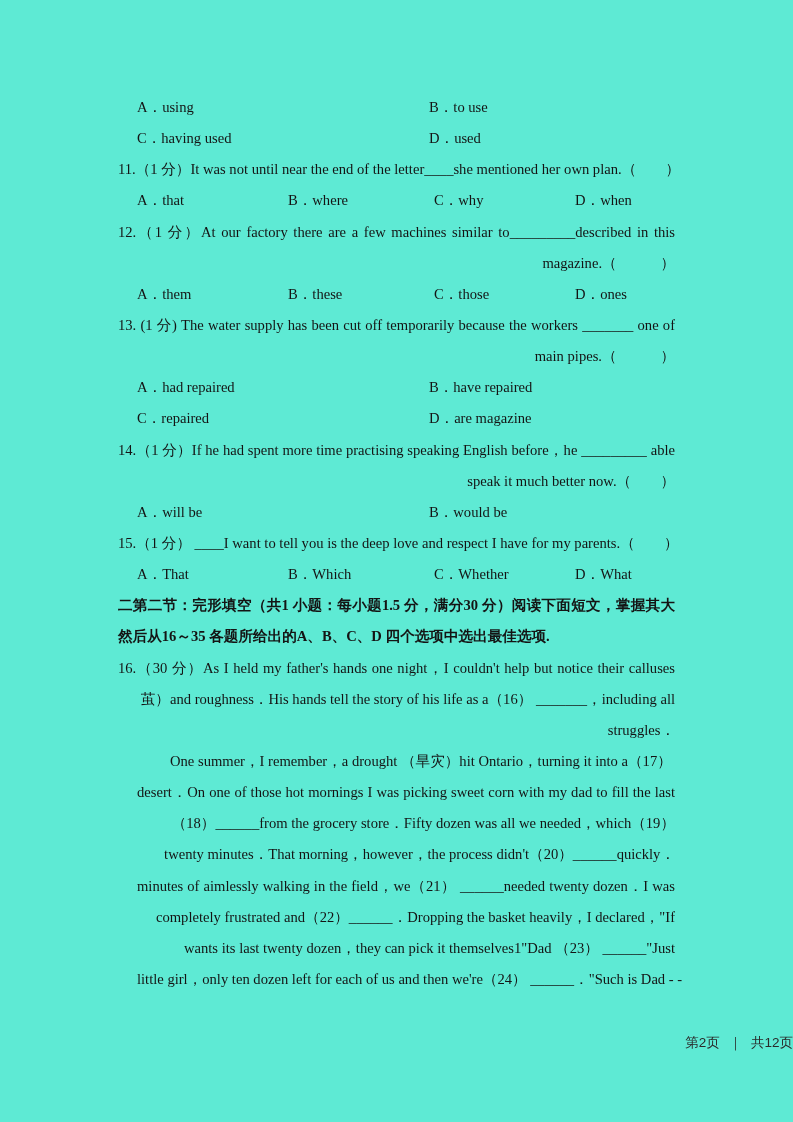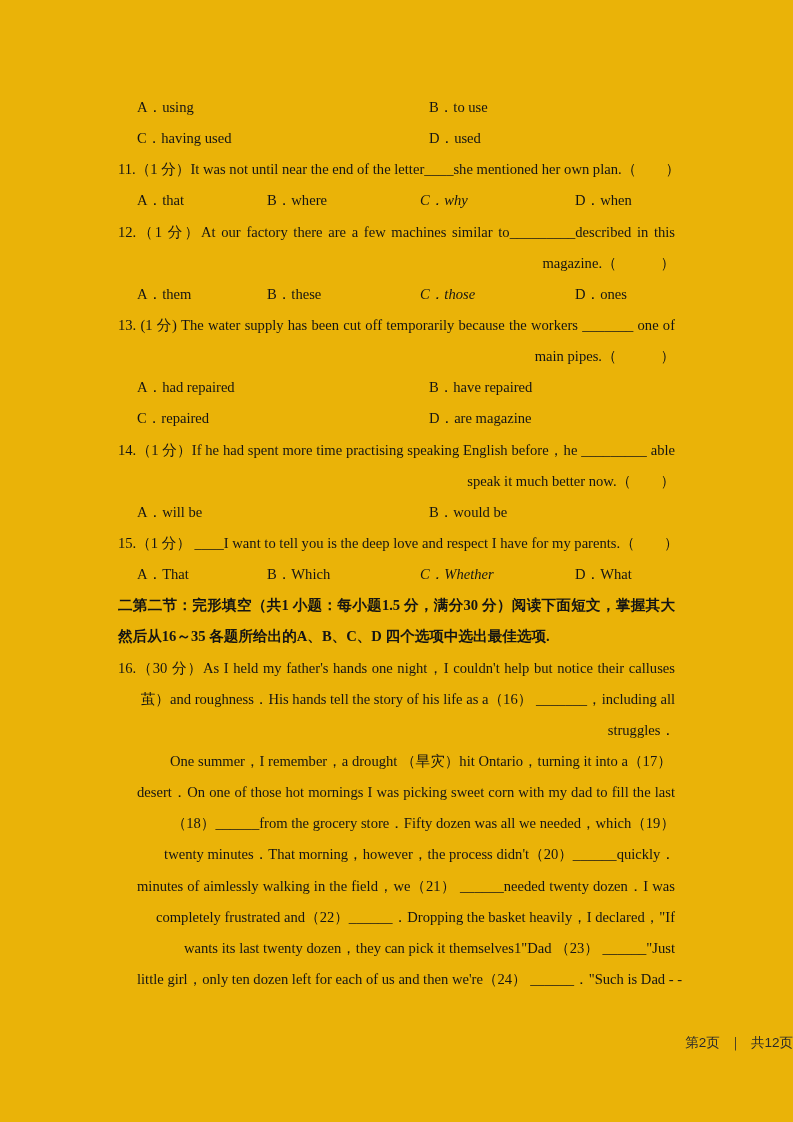--- a/index.html
+++ b/index.html
@@ -1,20 +1,20 @@
 <!DOCTYPE html>
 <html><head>
 <meta charset="utf-8">
 <style>
   html, body { margin: 0; padding: 0; background: #ffffff; }
   .page {
     position: relative;
     width: 793px;
     height: 1122px;
-    background: #eab308;
+    background: #5eead4;
     overflow: hidden;
     font-family: "Liberation Serif", "DejaVu Serif", serif;
     font-size: 14.6px;
     color: #141414;
   }
   .content {
     position: absolute;
     left: 118px;
     top: 92px;
     width: 557px;
@@ -31,22 +31,22 @@
     text-align: justify;
     text-align-last: justify;
     overflow: hidden;
   }
   .ind  { padding-left: 19px; text-align: right; }  
   .ind2 { padding-left: 52px; }  
   .bold { font-weight: 700; }
   
   .opt span { position: absolute; top: 0; }
   .o1 { left: 19px; }
-  .o2 { left: 149px; }
-  .o3 { left: 302px; font-style: italic; }
+  .o2 { left: 170px; }
+  .o3 { left: 316px; }
   .o4 { left: 457px; }
   .ob { left: 311px; }  
   .footer {
     position: absolute;
     left: 0;
     top: 1034px;
     width: 793px;
     text-align: right;
     font-family: "Liberation Sans", "DejaVu Sans", sans-serif;
     font-size: 13.5px;

